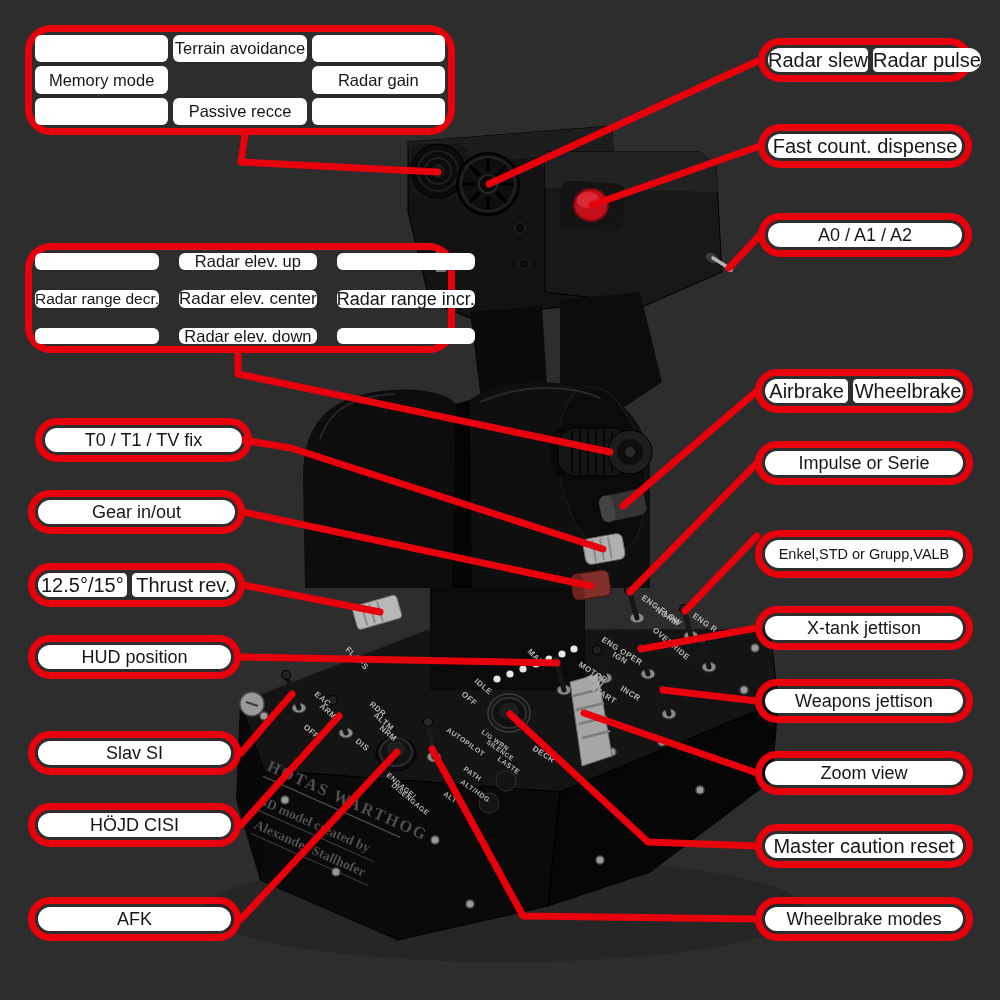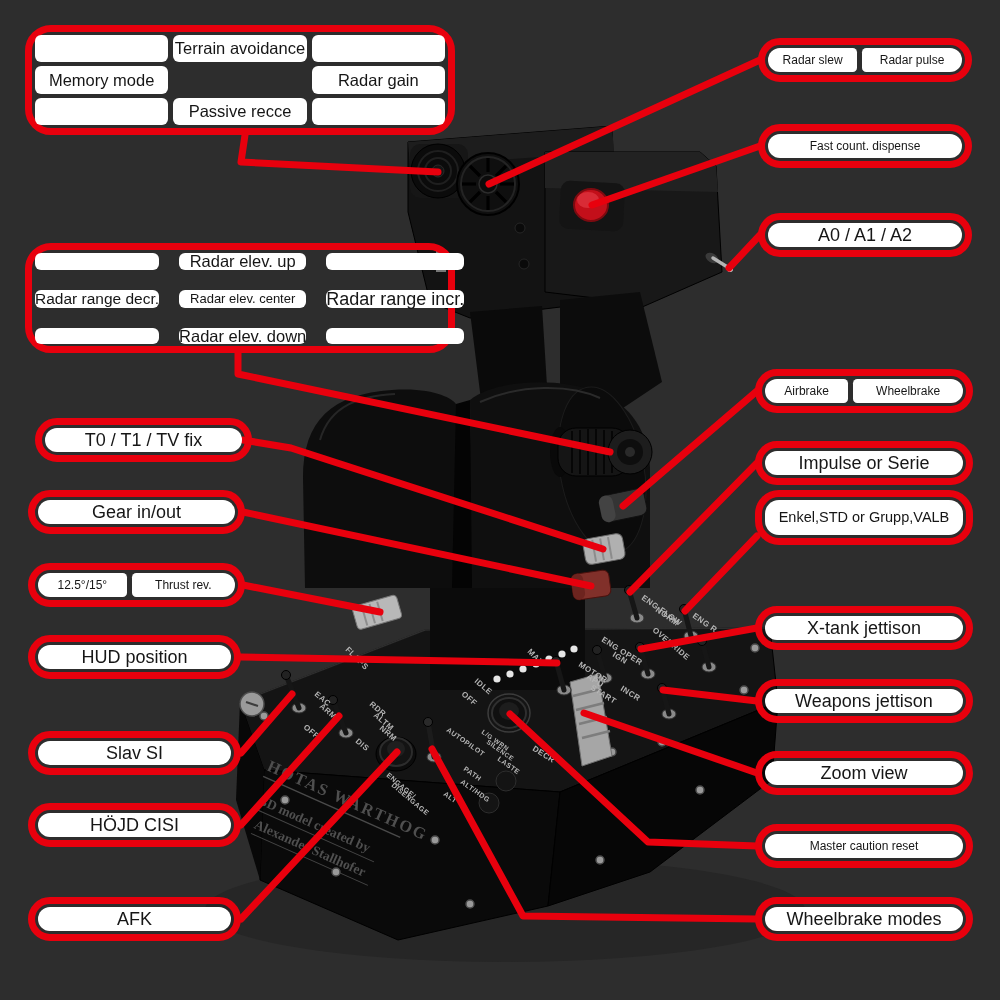--- a/index.html
+++ b/index.html
@@ -6,21 +6,21 @@
   #stage{position:relative;width:1000px;height:1000px;background:#2d2d2d;overflow:hidden;
          font-family:"Liberation Sans",sans-serif;}
   #device-layer{position:absolute;left:0;top:0;}
   .ring{position:absolute;box-sizing:border-box;border:7px solid #e8000d;background:transparent;
         display:flex;gap:5px;padding:3px;}
   .pill{border-radius:24px;}
   .cell{background:#ffffff;color:#161616;display:flex;align-items:center;justify-content:center;
         white-space:nowrap;flex:1;border-radius:14px;line-height:1;}
   .pill .cell{font-size:18px;}
   .cell.sm{font-size:14.5px;}
-  .cell.md{font-size:12px;}
+  .cell.md{font-size:20px;}
   .seg .cell.first{border-radius:14px 5px 5px 14px;}
   .seg .cell.last{border-radius:5px 14px 14px 5px;}
   .tblring{border-radius:26px;display:grid;grid-template-columns:1fr 1fr 1fr;gap:4px 5px;}
   .tblring .cell{border-radius:6px;font-size:16.5px;flex:none;}
   .tblring .cell.ghost{background:transparent;}
   .lead{fill:none;stroke:#e8000d;stroke-width:7;stroke-linecap:round;stroke-linejoin:round;}
   .pl{fill:#b5b5b5;font-family:"Liberation Sans",sans-serif;font-weight:bold;letter-spacing:.5px;}
   .engrave{fill:#4f4f4f;font-family:"Liberation Serif",serif;font-weight:bold;}
 </style>
 </head>
@@ -320,21 +320,21 @@
   <div class="cell"></div>
   <div class="cell">Passive recce</div>
   <div class="cell"></div>
 </div>
 
 <div class="ring tblring" style="left:25px;top:243px;width:430px;height:110px;gap:20px;">
   <div class="cell"></div>
   <div class="cell">Radar elev. up</div>
   <div class="cell"></div>
   <div class="cell" style="font-size:15.5px">Radar range decr.</div>
-  <div class="cell" style="font-size:13px">Radar elev. center</div>
+  <div class="cell" style="font-size:17px">Radar elev. center</div>
   <div class="cell" style="font-size:18px">Radar range incr.</div>
   <div class="cell"></div>
   <div class="cell">Radar elev. down</div>
   <div class="cell"></div>
 </div>
 
 <div class="ring pill seg" style="left:758px;top:38px;width:214px;height:44px;">
   <div class="cell md first" style="flex:0 0 46%">Radar slew</div>
   <div class="cell md last">Radar pulse</div>
 </div>
@@ -344,21 +344,21 @@
 <div class="ring pill" style="left:758px;top:213px;width:214px;height:44px;">
   <div class="cell">A0 / A1 / A2</div>
 </div>
 <div class="ring pill seg" style="left:755px;top:369px;width:218px;height:44px;">
   <div class="cell md first" style="flex:0 0 42%">Airbrake</div>
   <div class="cell md last">Wheelbrake</div>
 </div>
 <div class="ring pill" style="left:755px;top:441px;width:218px;height:44px;">
   <div class="cell">Impulse or Serie</div>
 </div>
-<div class="ring pill" style="left:755px;top:490px;width:218px;height:55px;text-align:center;">
+<div class="ring pill" style="left:755px;top:530px;width:218px;height:48px;text-align:center;">
   <div class="cell sm">Enkel,STD or Grupp,VALB</div>
 </div>
 <div class="ring pill" style="left:755px;top:606px;width:218px;height:44px;">
   <div class="cell">X-tank jettison</div>
 </div>
 <div class="ring pill" style="left:755px;top:679px;width:218px;height:44px;">
   <div class="cell">Weapons jettison</div>
 </div>
 <div class="ring pill" style="left:755px;top:751px;width:218px;height:44px;">
   <div class="cell">Zoom view</div>

